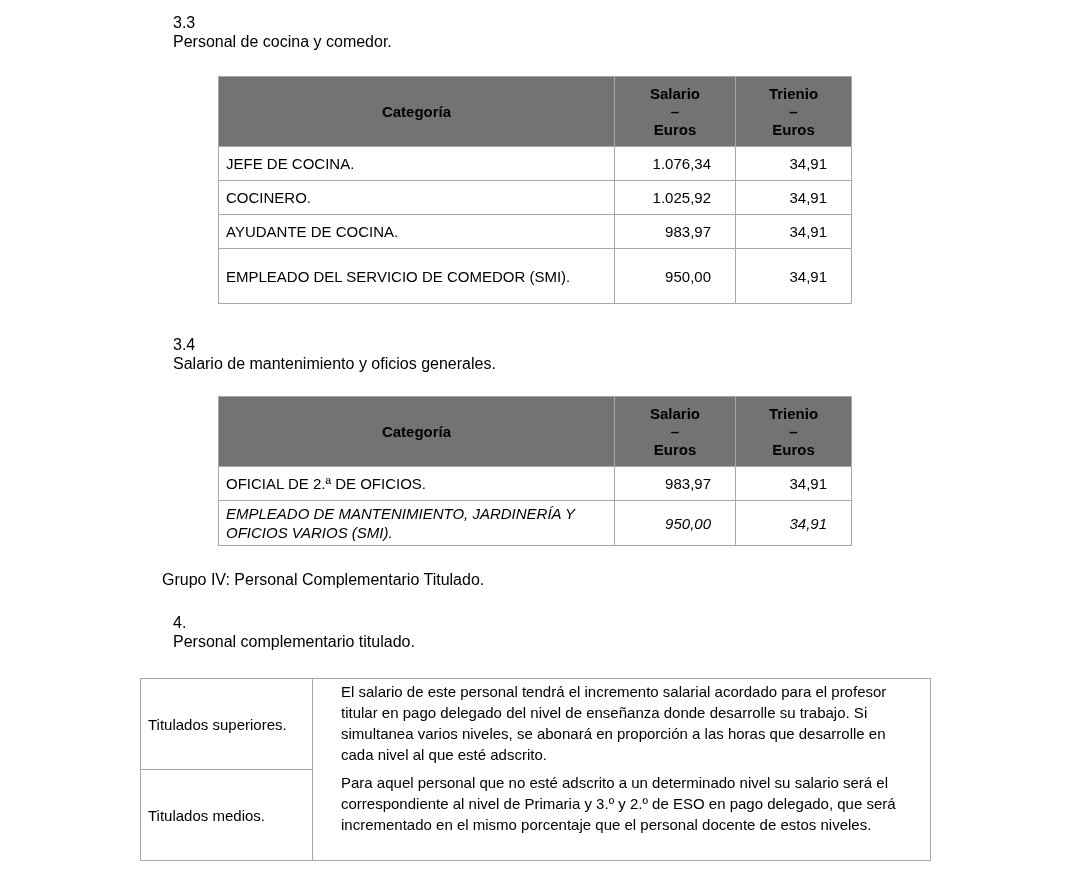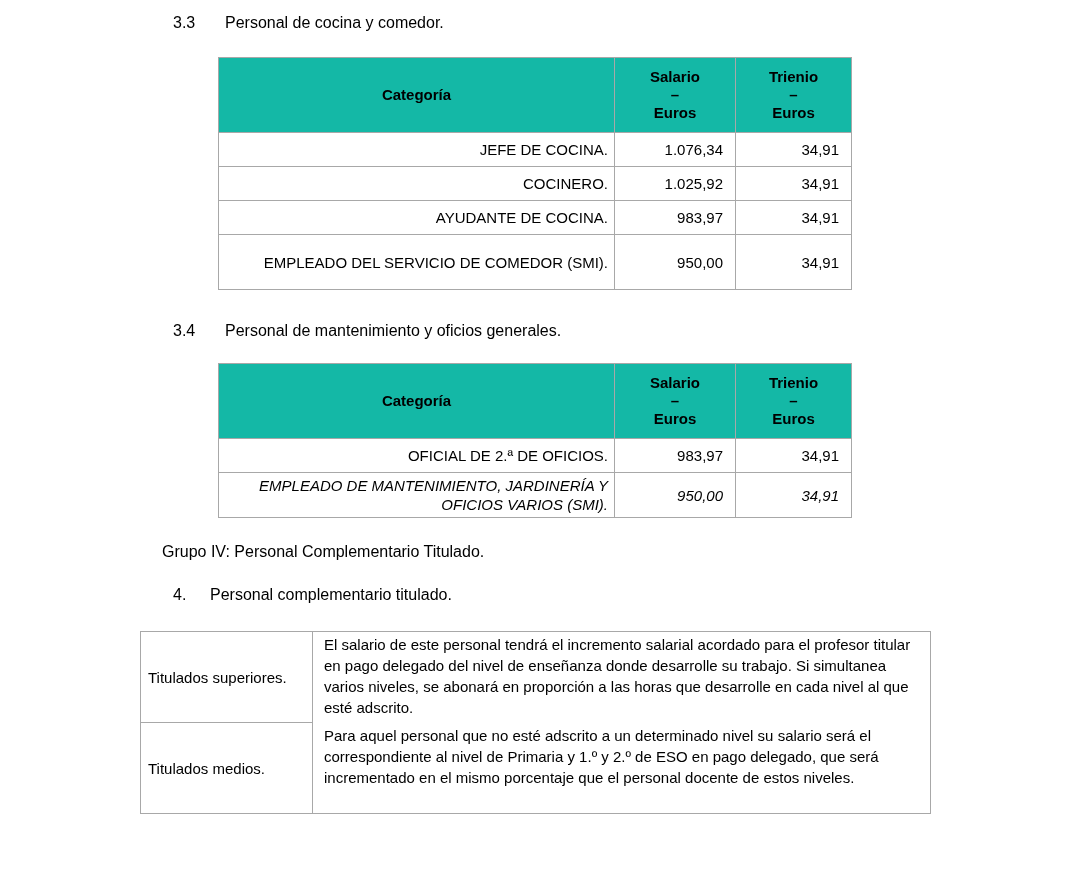--- a/index.html
+++ b/index.html
@@ -6,21 +6,21 @@
   html, body { margin: 0; padding: 0; background: #ffffff; }
   .page {
     width: 1069px; height: 891px;
     position: relative; overflow: hidden;
     background: #ffffff; color: #000000;
     font-family: "Liberation Sans", sans-serif;
   }
   
   .section-heading {
     display: flex; align-items: baseline;
-    font-size: 16px; line-height: 19px; color: #000;
+    font-size: 16px; line-height: 19px; color: #000; flex-direction: column;
   }
   .section-heading .sec-num { flex: 0 0 auto; }
   .h33 { margin: 13px 0 0 173px; }
   .h33 .sec-num, .h34 .sec-num { width: 52px; }
   .h34 { margin: 31px 0 8px 173px; }
   .grupo-heading { margin: 24px 4px 0 162px; font-size: 16px; line-height: 19px; }
   .h4  { margin: 24px 0 0 173px; }
   .h4 .sec-num { width: 37px; }
 
   
@@ -30,46 +30,46 @@
     font-size: 15px; color: #000;
   }
   .salary-table.t1 { margin-top: 25px; }
   .salary-table.t2 { margin-top: 23px; }
   .salary-table col.c-cat { width: 396px; }
   .salary-table col.c-sal { width: 121px; }
   .salary-table col.c-tri { width: 116px; }
   .salary-table th, .salary-table td { border: 1px solid #a8a8a8; }
   .salary-table thead tr { height: 70px; }
   .salary-table thead th {
-    background: #14b8a6; font-weight: bold;
+    background: #737373; font-weight: bold;
     text-align: center; vertical-align: middle;
-    white-space: pre-line; line-height: 18px; padding: 10px;
+    white-space: pre-line; line-height: 18px; padding: 2px;
   }
   .salary-table tbody tr { height: 34px; }
   .salary-table tbody tr.tall1 { height: 55px; }
   .salary-table tbody tr.tall2 { height: 44px; font-style: italic; }
   .salary-table td.category-cell {
-    text-align: right; vertical-align: middle;
+    text-align: left; vertical-align: middle;
     padding: 3px 6px 3px 7px; line-height: 19px;
   }
   .salary-table td.amount-cell {
-    text-align: right; vertical-align: middle; padding-right: 12px;
+    text-align: right; vertical-align: middle; padding-right: 24px;
   }
 
   
   .titled-table {
     width: 790px; margin: 27px 0 0 140px;
     font-size: 15px; line-height: 21px; color: #000;
   }
   .titled-table col.c-label { width: 172px; }
   .titled-table col.c-text  { width: 618px; }
   .titled-table td { border: 1px solid #a8a8a8; }
   .titled-table tr { height: 91px; }
   .titled-table td.label-cell { vertical-align: middle; padding: 2px 4px 2px 7px; }
-  .titled-table td.text-cell  { vertical-align: top; padding: 2px 8px 2px 11px; }
+  .titled-table td.text-cell  { vertical-align: top; padding: 2px 8px 2px 28px; }
   .titled-table td.divider-hidden { border-bottom: hidden; }
 </style>
 </head>
 <body>
 
 <div class="page">
 
   <div class="section-heading h33">
     <span class="sec-num">3.3</span>
     <span class="sec-title">Personal de cocina y comedor.</span>
@@ -111,21 +111,21 @@
       <tr class="tall1">
         <td class="category-cell">EMPLEADO DEL SERVICIO DE COMEDOR (SMI).</td>
         <td class="amount-cell">950,00</td>
         <td class="amount-cell">34,91</td>
       </tr>
     </tbody>
   </table>
 
   <div class="section-heading h34">
     <span class="sec-num">3.4</span>
-    <span class="sec-title">Personal de mantenimiento y oficios generales.</span>
+    <span class="sec-title">Salario de mantenimiento y oficios generales.</span>
   </div>
 
   <table class="salary-table t2">
     <colgroup>
         <col class="c-cat">
         <col class="c-sal">
         <col class="c-tri">
       </colgroup>
     <thead>
       <tr>
@@ -164,18 +164,18 @@
         <col class="c-label">
         <col class="c-text">
       </colgroup>
     <tbody>
       <tr>
         <td class="label-cell">Titulados superiores.</td>
         <td class="text-cell divider-hidden">El salario de este personal tendrá el incremento salarial acordado para el profesor titular en pago delegado del nivel de enseñanza donde desarrolle su trabajo. Si simultanea varios niveles, se abonará en proporción a las horas que desarrolle en cada nivel al que esté adscrito.</td>
       </tr>
       <tr>
         <td class="label-cell">Titulados medios.</td>
-        <td class="text-cell">Para aquel personal que no esté adscrito a un determinado nivel su salario será el correspondiente al nivel de Primaria y 1.º y 2.º de ESO en pago delegado, que será incrementado en el mismo porcentaje que el personal docente de estos niveles.</td>
+        <td class="text-cell">Para aquel personal que no esté adscrito a un determinado nivel su salario será el correspondiente al nivel de Primaria y 3.º y 2.º de ESO en pago delegado, que será incrementado en el mismo porcentaje que el personal docente de estos niveles.</td>
       </tr>
     </tbody>
   </table>
 
 </div>
 
 </body></html>

